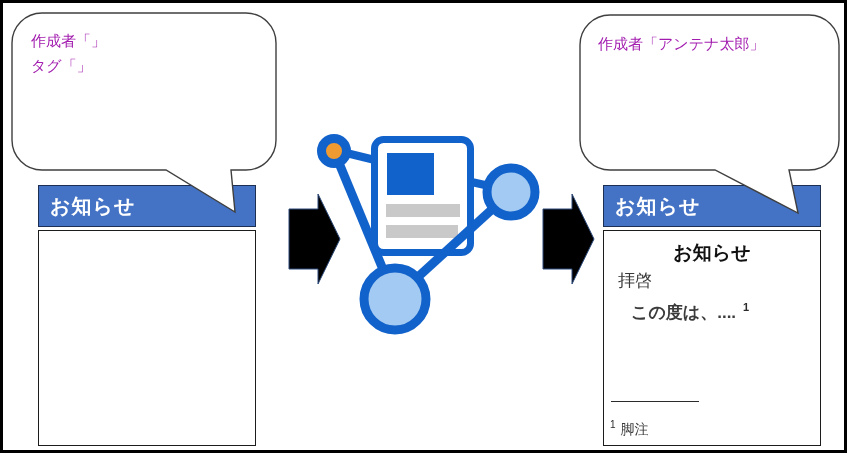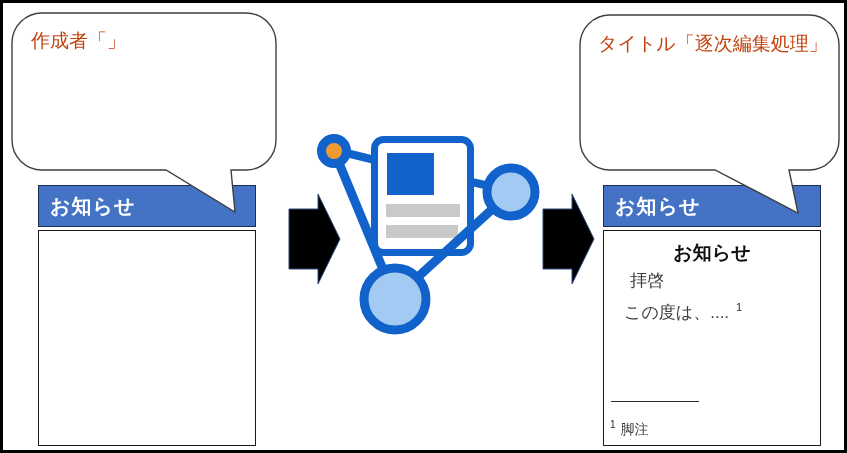--- a/index.html
+++ b/index.html
@@ -37,35 +37,35 @@
   }
   #doc-left-header{left:35px;top:182px;}
   #doc-left-body{left:35px;top:227px;height:216px;}
   #doc-right-header{left:600px;top:182px;}
   #doc-right-body{left:600px;top:227px;height:216px;}
   .body-title{
     position:absolute;left:0;top:9px;width:100%;
     text-align:center;font-weight:bold;font-size:19px;color:#111;
   }
   .body-line{position:absolute;font-size:17px;color:#3b3b3b;}
-  #greeting{left:26px;top:38px;text-align:center;}
-  #body-text{left:20px;top:70px;}
+  #greeting{left:14px;top:38px;text-align:center;}
+  #body-text{left:27px;top:70px;font-weight:bold;}
   #body-text sup{font-size:11px;margin-left:7px;color:#2b2b2b;}
   .footnote-rule{
     position:absolute;left:7px;top:170px;width:88px;height:0;
     border-top:1.6px solid #2b2b2b;
   }
   .footnote{position:absolute;left:6px;top:188px;font-size:14px;color:#3b3b3b;}
   .footnote sup{font-size:10px;margin-right:5px;color:#2b2b2b;}
   
   #art{position:absolute;left:0;top:0;z-index:2;pointer-events:none;}
   
   .bubble-text{
     position:absolute;z-index:3;
-    font-size:19px;line-height:25px;color:#c2410c;
+    font-size:15px;line-height:25px;color:#a21caf;
   }
   #bubble-left-text{left:28px;top:25px;width:230px;}
   #bubble-right-text{left:595px;top:28px;width:230px;}
 </style>
 </head>
 <body>
 
 <div class="canvas">
 
   <div class="doc-header" id="doc-left-header">
@@ -108,18 +108,19 @@
       <line x1="508" y1="189" x2="393" y2="294" stroke-width="9" stroke="#1262CB"></line>
 
       <circle cx="392" cy="296" r="31" stroke-width="9" stroke="#1262CB" fill="#A2CAF2"></circle>
       <circle cx="508" cy="189" r="24" stroke-width="9" stroke="#1262CB" fill="#A2CAF2"></circle>
       <circle cx="331" cy="148" r="12.5" stroke-width="9" stroke="#1262CB" fill="#F09B32"></circle>
     </g>
   </svg>
 
   <div class="bubble-text" id="bubble-left-text">
     <div>作成者「」</div>
+    <div>タグ「」</div>
   </div>
   <div class="bubble-text" id="bubble-right-text">
-    <div>タイトル「逐次編集処理」</div>
+    <div>作成者「アンテナ太郎」</div>
   </div>
 
 </div>
 
 </body></html>

